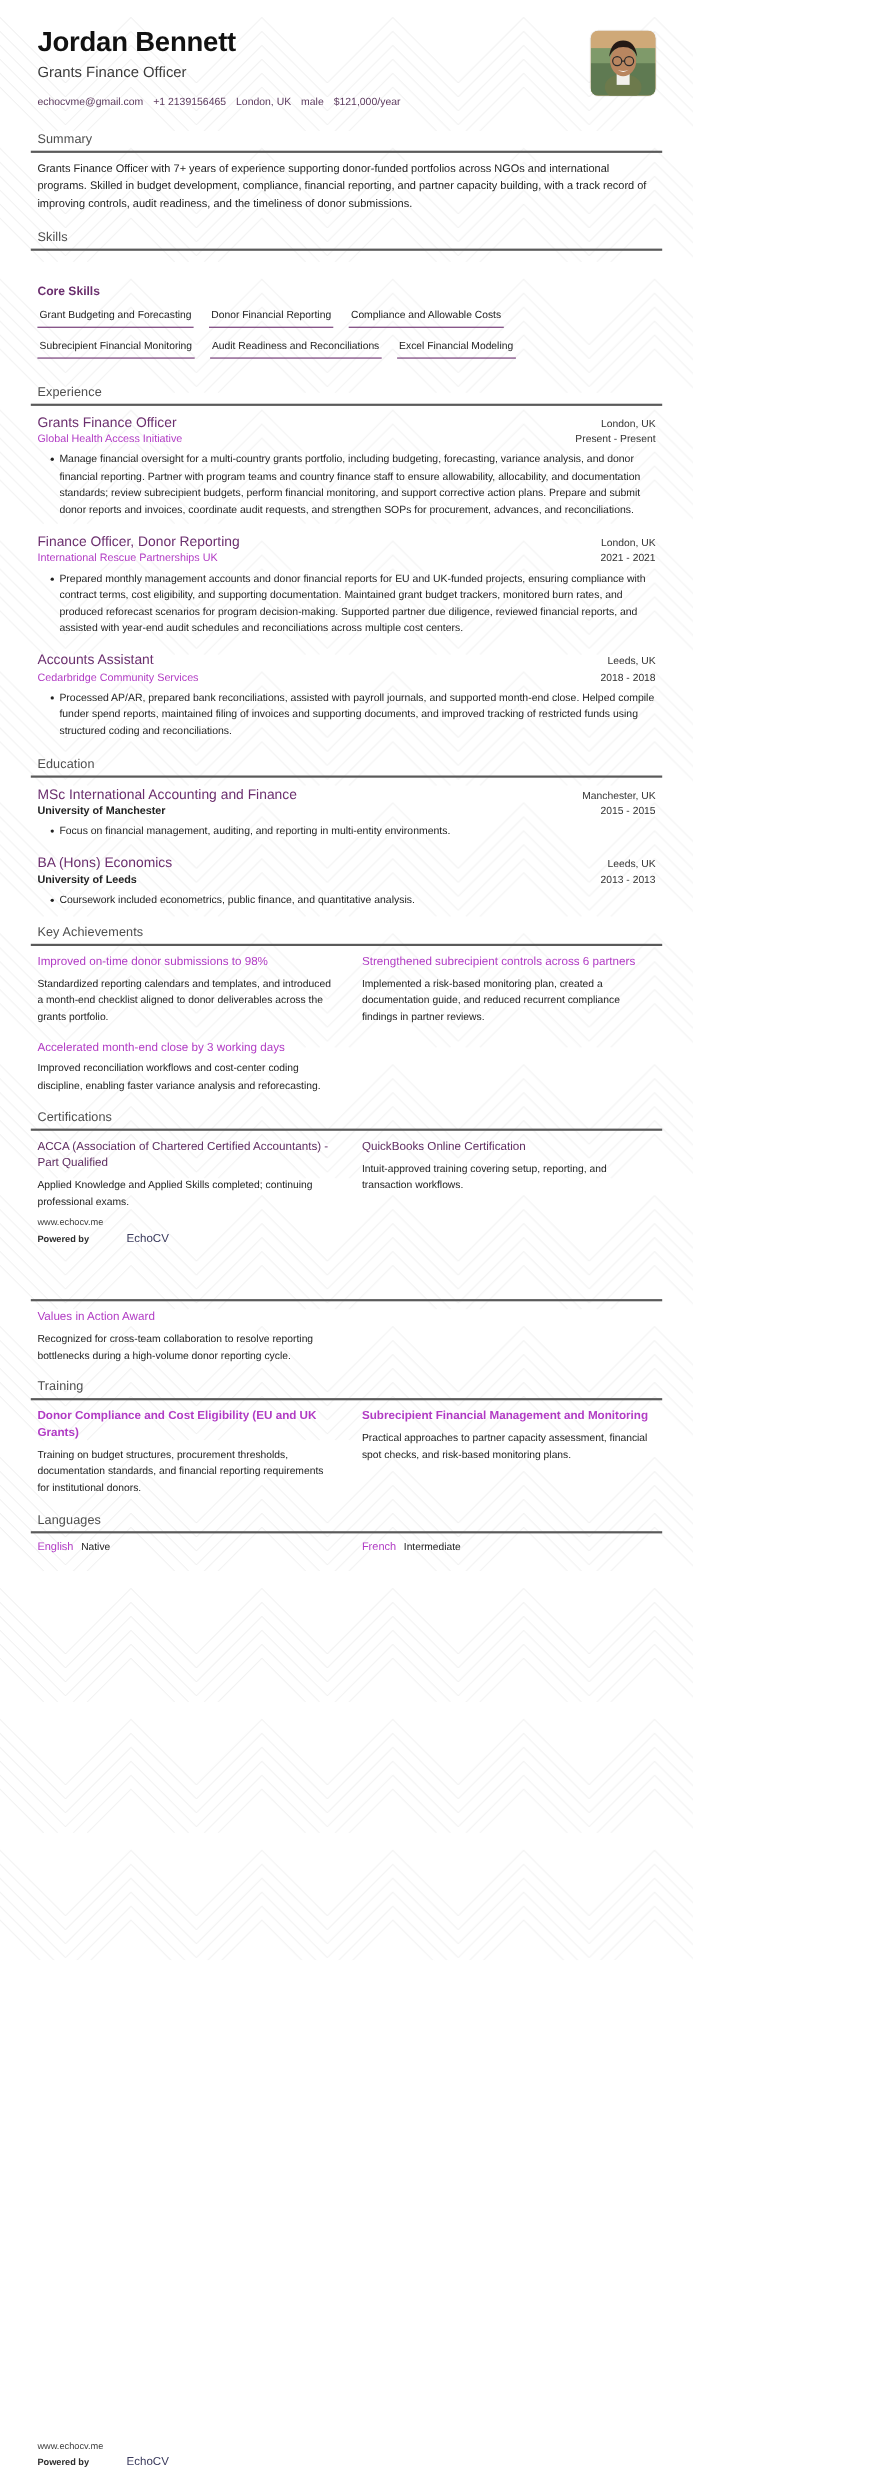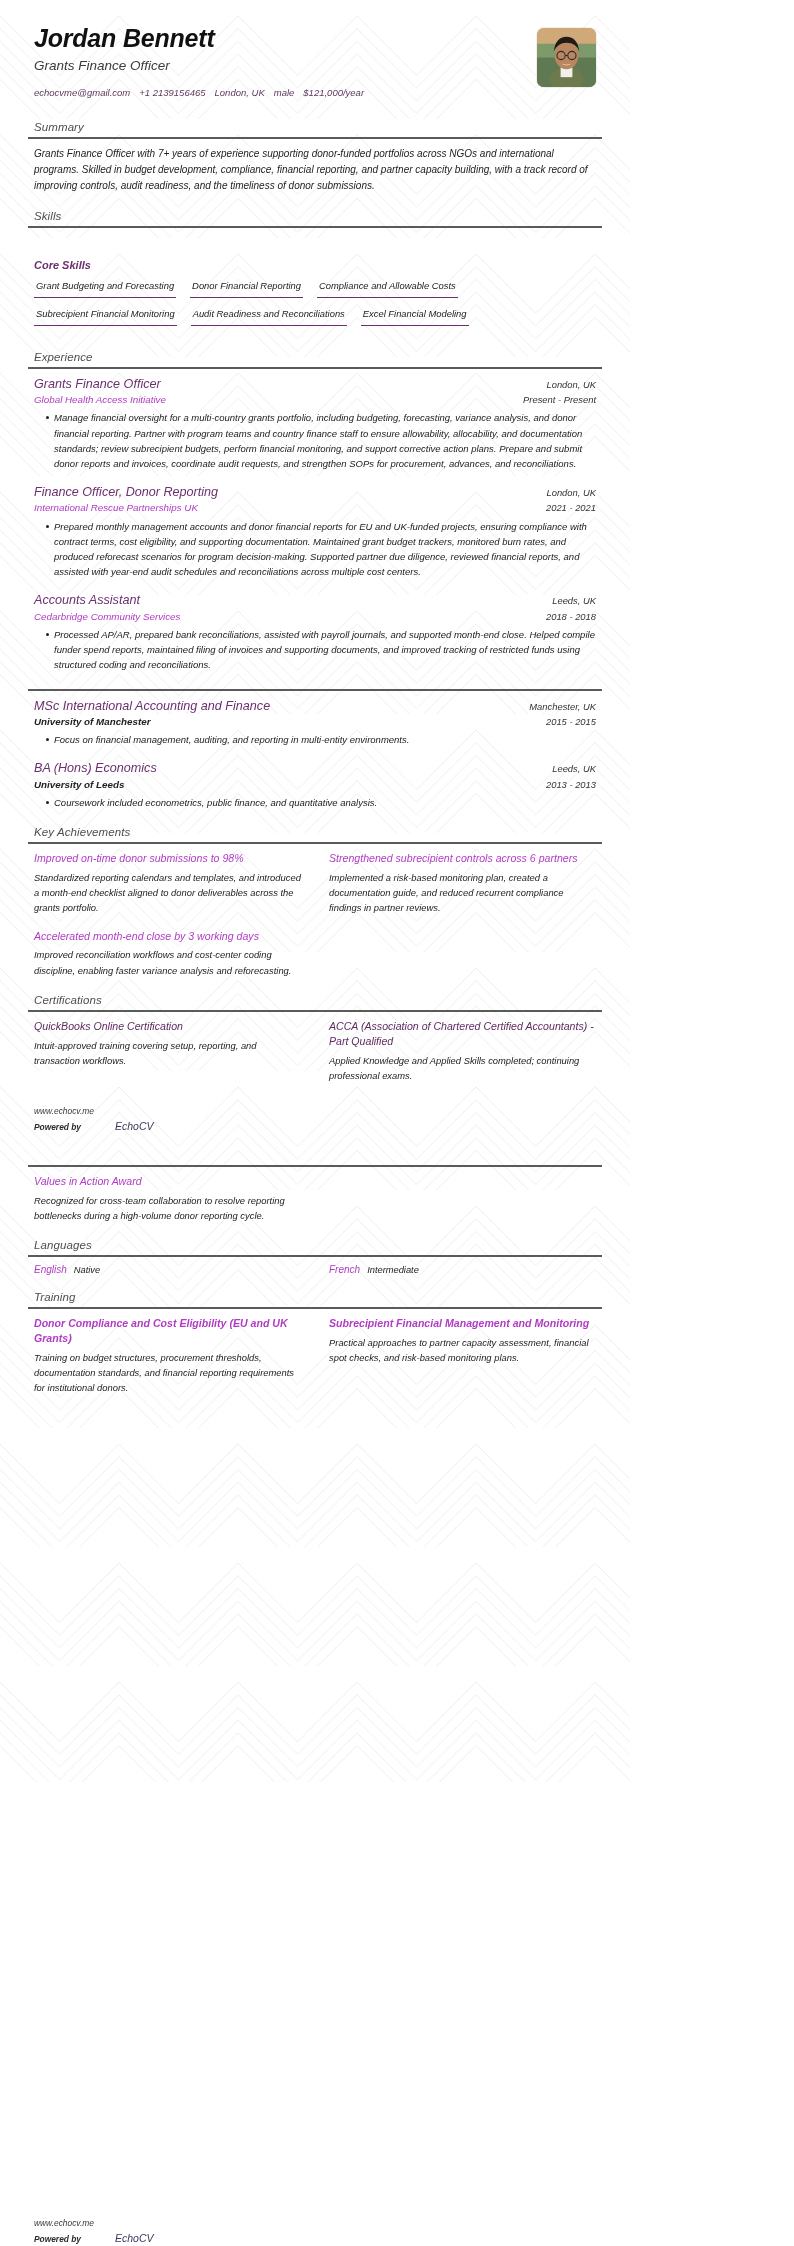--- a/index.html
+++ b/index.html
@@ -15,21 +15,20 @@
     -webkit-font-smoothing: antialiased;
   }
 
   
   .page {
     position: relative;
     width: 630px;
     min-height: 2246px;
     background: #ffffff;
     overflow: hidden;
-    font-style: italic;
   }
 
   
   .watermark {
     position: absolute;
     inset: 0;
     pointer-events: none;
     z-index: 0;
     opacity: .55;
   }
@@ -387,20 +386,21 @@
           </div>
           <ul class="bullets">
             <li>Processed AP/AR, prepared bank reconciliations, assisted with payroll journals, and supported month-end close. Helped compile funder spend reports, maintained filing of invoices and supporting documents, and improved tracking of restricted funds using structured coding and reconciliations.</li>
           </ul>
         </div>
 
       </div>
     </div>
 
     <div class="section">
+      <div class="section-title">Education</div>
       <div class="section-rule"></div>
       <div class="section-body">
 
         <div class="entry">
           <div class="entry-row">
             <div class="entry-title">MSc International Accounting and Finance</div>
             <div class="entry-location">Manchester, UK</div>
           </div>
           <div class="entry-row">
             <div class="entry-org edu">University of Manchester</div>
@@ -453,84 +453,84 @@
       </div>
     </div>
 
     <div class="section">
       <div class="section-title">Certifications</div>
       <div class="section-rule"></div>
       <div class="section-body">
         <div class="two-col">
           <div class="col">
             <div class="sub-block">
+              <div class="sub-title dark">ACCA (Association of Chartered Certified Accountants) - Part Qualified</div>
+              <div class="sub-desc">Applied Knowledge and Applied Skills completed; continuing professional exams.</div>
+            </div>
+          </div>
+          <div class="col">
+            <div class="sub-block">
               <div class="sub-title dark">QuickBooks Online Certification</div>
               <div class="sub-desc">Intuit-approved training covering setup, reporting, and transaction workflows.</div>
             </div>
           </div>
-          <div class="col">
-            <div class="sub-block">
-              <div class="sub-title dark">ACCA (Association of Chartered Certified Accountants) - Part Qualified</div>
-              <div class="sub-desc">Applied Knowledge and Applied Skills completed; continuing professional exams.</div>
-            </div>
-          </div>
         </div>
       </div>
     </div>
 
     <div class="spacer-break"></div>
 
     <div class="section">
       <div class="section-rule"></div>
       <div class="section-body">
         <div class="two-col">
           <div class="col">
             <div class="sub-block">
               <div class="sub-title">Values in Action Award</div>
               <div class="sub-desc">Recognized for cross-team collaboration to resolve reporting bottlenecks during a high-volume donor reporting cycle.</div>
             </div>
           </div>
           <div class="col"></div>
+        </div>
+      </div>
+    </div>
+
+    <div class="section">
+      <div class="section-title">Training</div>
+      <div class="section-rule"></div>
+      <div class="section-body">
+        <div class="two-col">
+          <div class="col">
+            <div class="sub-block">
+              <div class="sub-title bold">Donor Compliance and Cost Eligibility (EU and UK Grants)</div>
+              <div class="sub-desc">Training on budget structures, procurement thresholds, documentation standards, and financial reporting requirements for institutional donors.</div>
+            </div>
+          </div>
+          <div class="col">
+            <div class="sub-block">
+              <div class="sub-title bold">Subrecipient Financial Management and Monitoring</div>
+              <div class="sub-desc">Practical approaches to partner capacity assessment, financial spot checks, and risk-based monitoring plans.</div>
+            </div>
+          </div>
         </div>
       </div>
     </div>
 
     <div class="section">
       <div class="section-title">Languages</div>
       <div class="section-rule"></div>
       <div class="section-body">
         <div class="lang-row">
           <div class="lang-item">
             <span class="lang-name">English</span>
             <span class="lang-level">Native</span>
           </div>
           <div class="lang-item">
             <span class="lang-name">French</span>
             <span class="lang-level">Intermediate</span>
-          </div>
-        </div>
-      </div>
-    </div>
-
-    <div class="section">
-      <div class="section-title">Training</div>
-      <div class="section-rule"></div>
-      <div class="section-body">
-        <div class="two-col">
-          <div class="col">
-            <div class="sub-block">
-              <div class="sub-title bold">Donor Compliance and Cost Eligibility (EU and UK Grants)</div>
-              <div class="sub-desc">Training on budget structures, procurement thresholds, documentation standards, and financial reporting requirements for institutional donors.</div>
-            </div>
-          </div>
-          <div class="col">
-            <div class="sub-block">
-              <div class="sub-title bold">Subrecipient Financial Management and Monitoring</div>
-              <div class="sub-desc">Practical approaches to partner capacity assessment, financial spot checks, and risk-based monitoring plans.</div>
-            </div>
           </div>
         </div>
       </div>
     </div>
 
     <div class="spacer-tail"></div>
 
   </div>
 
   <div class="page-footer" id="footer-1">

